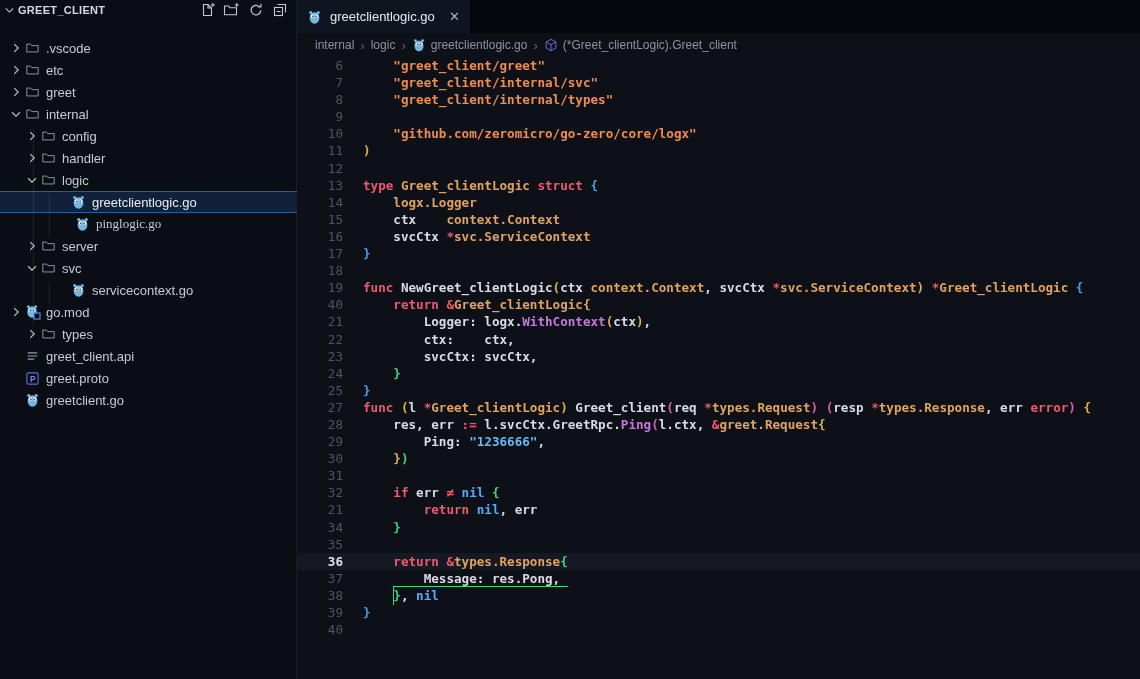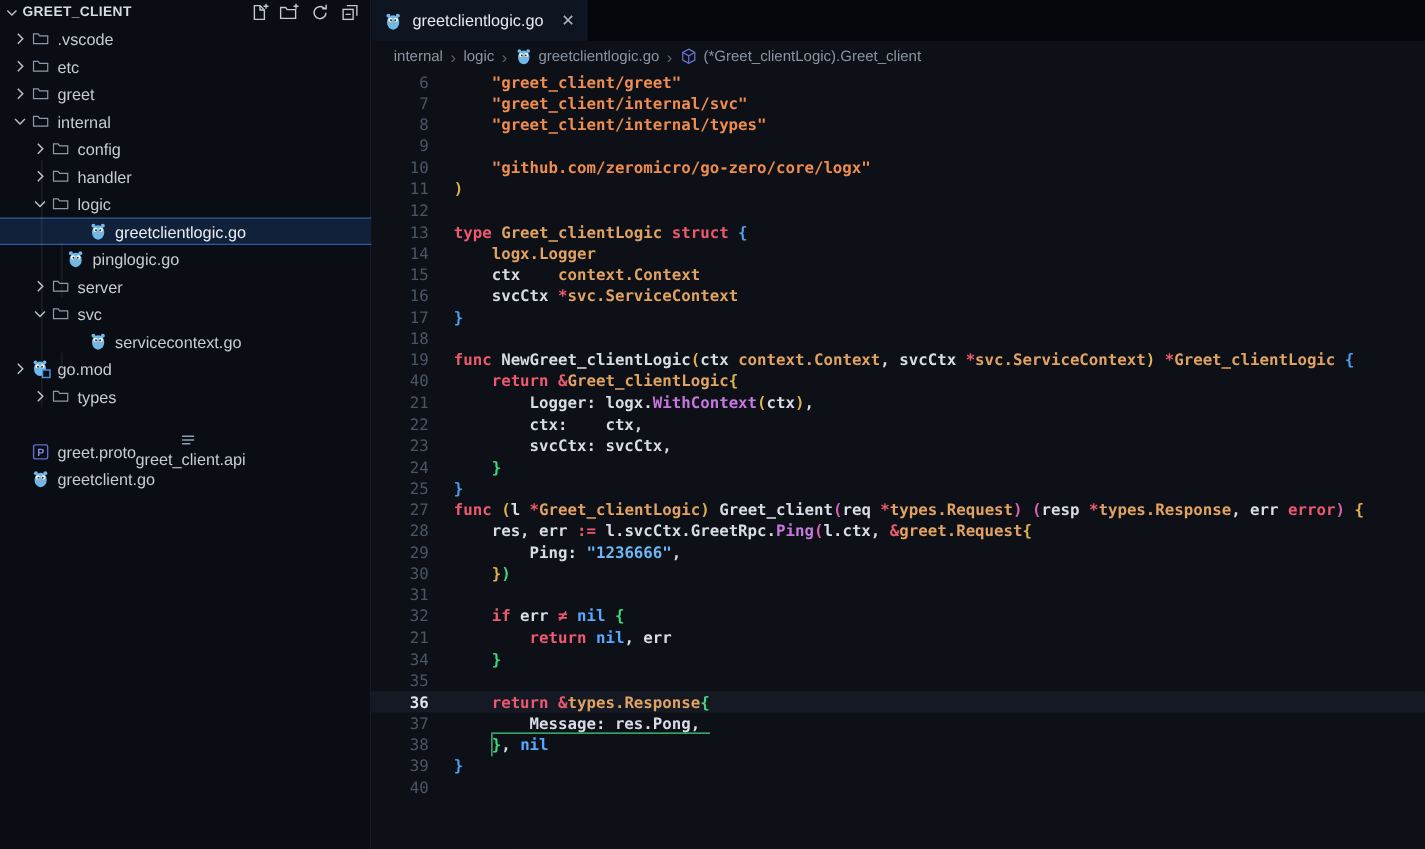--- a/index.html
+++ b/index.html
@@ -85,21 +85,21 @@
           <span class="action-btn">
             <svg width="16" height="16" viewBox="0 0 16 16" fill="none" stroke="#c3c8d1" stroke-width="1.1">
               <path d="M5.5 2.5h8v8"></path>
               <rect x="2.5" y="5.5" width="8" height="8"></rect>
               <path d="M4.5 9.5h4"></path>
             </svg>
           </span>
         </span>
     </div>
     <div class="tree">
-        <div class="tree-row" style="padding-left: 8px;">
+        <div class="tree-row" style="padding-left: 8px; margin-top: 17px;">
           <span class="chev-slot">
             <svg width="14" height="14" viewBox="0 0 16 16" fill="none" stroke="#b9c0ca" stroke-width="1.4">
               <path d="M6 3.5l4.5 4.5L6 12.5"></path>
             </svg>
           </span>
           <span class="tree-icon">
             <svg width="15" height="14" viewBox="0 0 16 16" fill="none" stroke="#8d9aa9" stroke-width="1.1">
               <path d="M1.5 3.5h4.2l1.4 1.8h7.4v7.2h-13z"></path>
             </svg>
           </span>
@@ -192,21 +192,21 @@
               <ellipse cx="8" cy="9" rx="5.2" ry="6.2" fill="#6fb9e8"></ellipse>
               <circle cx="5.7" cy="6.8" r="1.8" fill="#ffffff"></circle>
               <circle cx="10.3" cy="6.8" r="1.8" fill="#ffffff"></circle>
               <circle cx="6.2" cy="7.2" r="0.85" fill="#1b2430"></circle>
               <circle cx="9.8" cy="7.2" r="0.85" fill="#1b2430"></circle>
               <ellipse cx="8" cy="9.3" rx="1.3" ry="0.9" fill="#caa27b"></ellipse>
             </svg>
           </span>
           <span class="tree-label">greetclientlogic.go</span>
         </div>
-        <div class="tree-row" style="padding-left: 36px;">
+        <div class="tree-row" style="padding-left: 58px; font-family: Liberation Serif, serif;">
           <span class="chev-slot"></span>
           <span class="tree-icon">
             <svg width="15" height="16" viewBox="0 0 16 16">
               <circle cx="4" cy="3.2" r="1.7" fill="#6fb9e8"></circle>
               <circle cx="12" cy="3.2" r="1.7" fill="#6fb9e8"></circle>
               <ellipse cx="8" cy="9" rx="5.2" ry="6.2" fill="#6fb9e8"></ellipse>
               <circle cx="5.7" cy="6.8" r="1.8" fill="#ffffff"></circle>
               <circle cx="10.3" cy="6.8" r="1.8" fill="#ffffff"></circle>
               <circle cx="6.2" cy="7.2" r="0.85" fill="#1b2430"></circle>
               <circle cx="9.8" cy="7.2" r="0.85" fill="#1b2430"></circle>
@@ -283,21 +283,21 @@
               <path d="M6 3.5l4.5 4.5L6 12.5"></path>
             </svg>
           </span>
           <span class="tree-icon">
             <svg width="15" height="14" viewBox="0 0 16 16" fill="none" stroke="#8d9aa9" stroke-width="1.1">
               <path d="M1.5 3.5h4.2l1.4 1.8h7.4v7.2h-13z"></path>
             </svg>
           </span>
           <span class="tree-label">types</span>
         </div>
-        <div class="tree-row" style="padding-left: 8px; flex-direction: column;">
+        <div class="tree-row" style="padding-left: 8px;">
           <span class="chev-slot"></span>
           <span class="tree-icon">
             <svg width="15" height="14" viewBox="0 0 16 16" fill="none" stroke="#8fa0b0" stroke-width="1.3">
               <path d="M2.5 4.5h11M2.5 8h11M2.5 11.5h7.5"></path>
             </svg>
           </span>
           <span class="tree-label">greet_client.api</span>
         </div>
         <div class="tree-row" style="padding-left: 8px;">
           <span class="chev-slot"></span>

